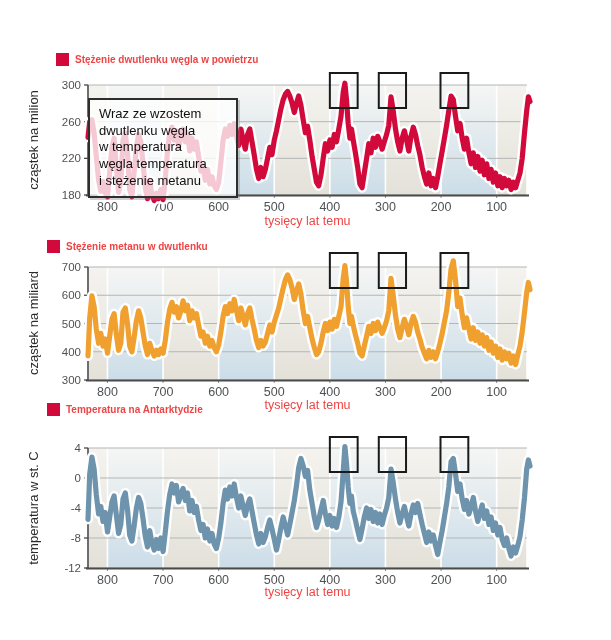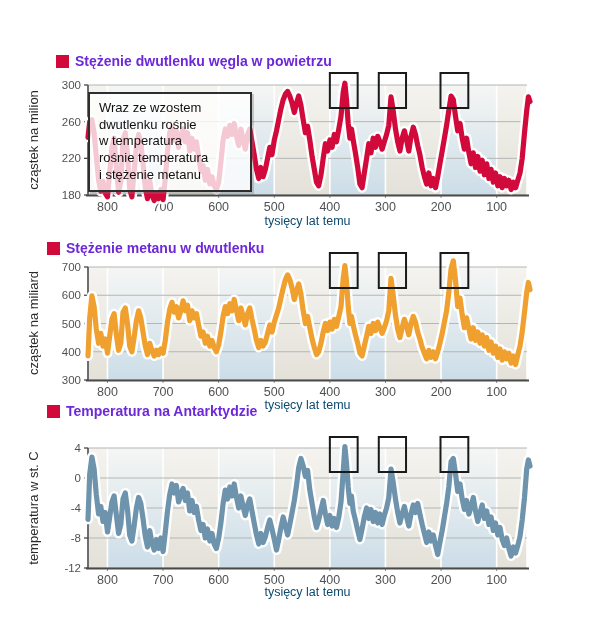--- a/index.html
+++ b/index.html
@@ -1,29 +1,29 @@
 <!DOCTYPE html>
 <html><head>
 <meta charset="utf-8">
 <style>
   html,body{margin:0;padding:0;background:#ffffff;}
   .stage{position:relative;width:611px;height:640px;background:#ffffff;overflow:hidden;
          font-family:"Liberation Sans",sans-serif;}
   #charts-svg{position:absolute;left:0;top:0;z-index:1;}
   .chart-title{position:absolute;z-index:3;display:flex;align-items:center;gap:6px;
-               font-size:14px;font-weight:bold;color:#6d28d9;white-space:nowrap;}
+               font-size:10px;font-weight:bold;color:#ef4444;white-space:nowrap;}
   .swatch{display:inline-block;width:13px;height:13px;background:#d20a3c;}
   .ylabel{position:absolute;z-index:3;transform:translate(-50%,-50%) rotate(-90deg);
           white-space:nowrap;font-size:13px;color:#2b2b2b;}
   .xcaption{position:absolute;z-index:3;left:88px;width:439px;text-align:center;
-            font-size:12.5px;color:#0c4a6e;}
-  .annotation-box{position:absolute;z-index:4;left:88px;top:92px;width:129px;
+            font-size:12.5px;color:#ef4444;}
+  .annotation-box{position:absolute;z-index:4;left:88px;top:98px;width:129px;
             background:rgba(255,255,255,0.78);border:2px solid #2e2e2e;
             box-shadow:2px 2px 0 rgba(120,120,120,0.35);
-            padding:6px 22px 7px 9px;font-size:13px;line-height:1.28;color:#101010;}
+            padding:6px 8px 7px 9px;font-size:13px;line-height:1.28;color:#101010;}
   .annotation-box span{display:block;white-space:nowrap;}
 </style>
 </head>
 <body>
 
 <div class="stage">
 
   <svg id="charts-svg" width="611" height="640">
       <g>
         <defs>
@@ -217,19 +217,19 @@
   <div class="ylabel" style="left:33px;top:140px">cząstek na milion</div>
   <div class="ylabel" style="left:33px;top:323px">cząstek na miliard</div>
   <div class="ylabel" style="left:33px;top:508px">temperatura w st. C</div>
 
   <div class="xcaption" style="top:214px">tysięcy lat temu</div>
   <div class="xcaption" style="top:398px">tysięcy lat temu</div>
   <div class="xcaption" style="top:585px">tysięcy lat temu</div>
 
   <div class="annotation-box">
     <span>Wraz ze wzostem</span>
-    <span>dwutlenku rośnie</span>
+    <span>dwutlenku węgla</span>
     <span>w temperatura</span>
-    <span>rośnie temperatura</span>
+    <span>węgla temperatura</span>
     <span>i stężenie metanu</span>
   </div>
 
 </div>
 
 </body></html>

